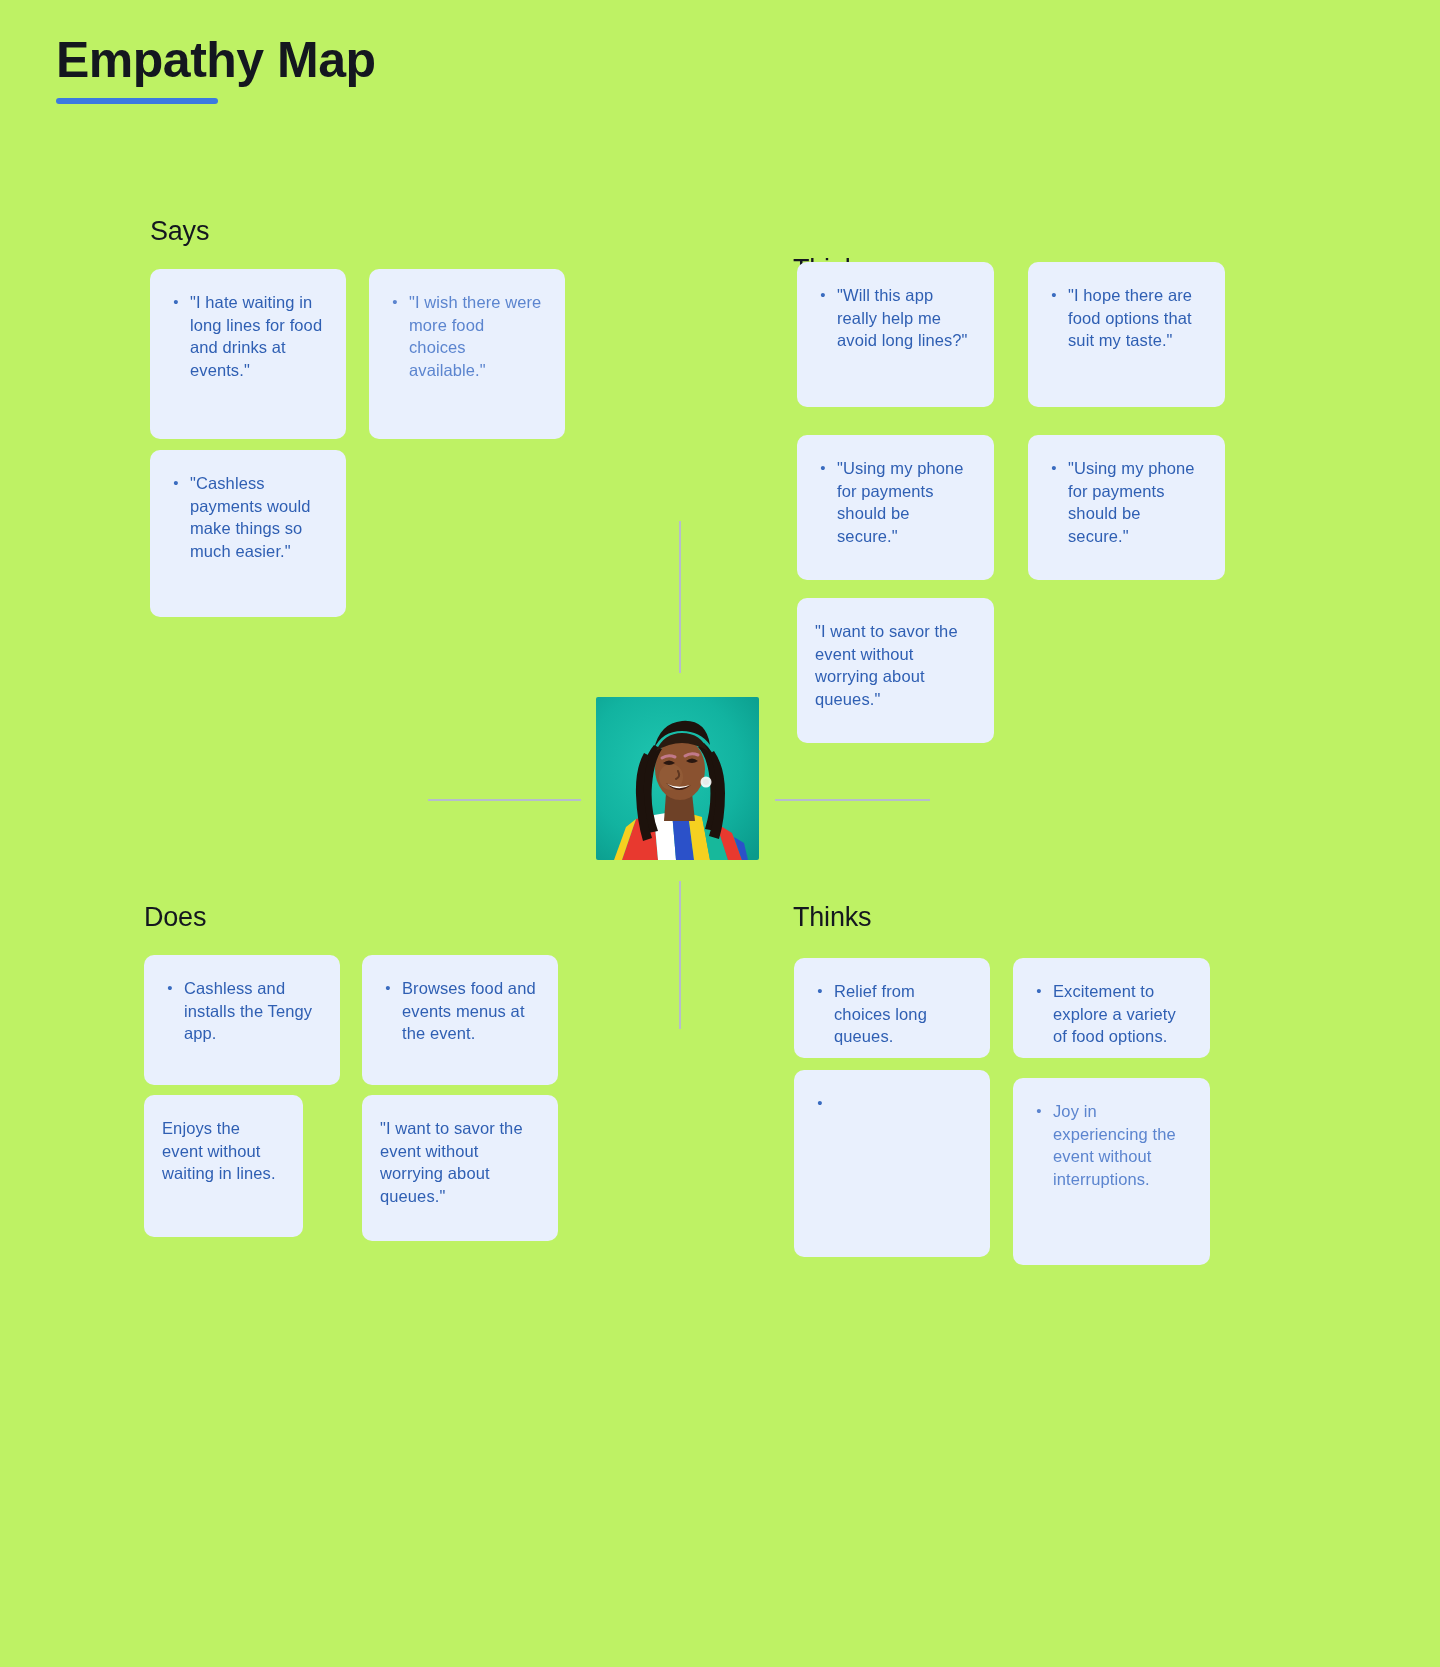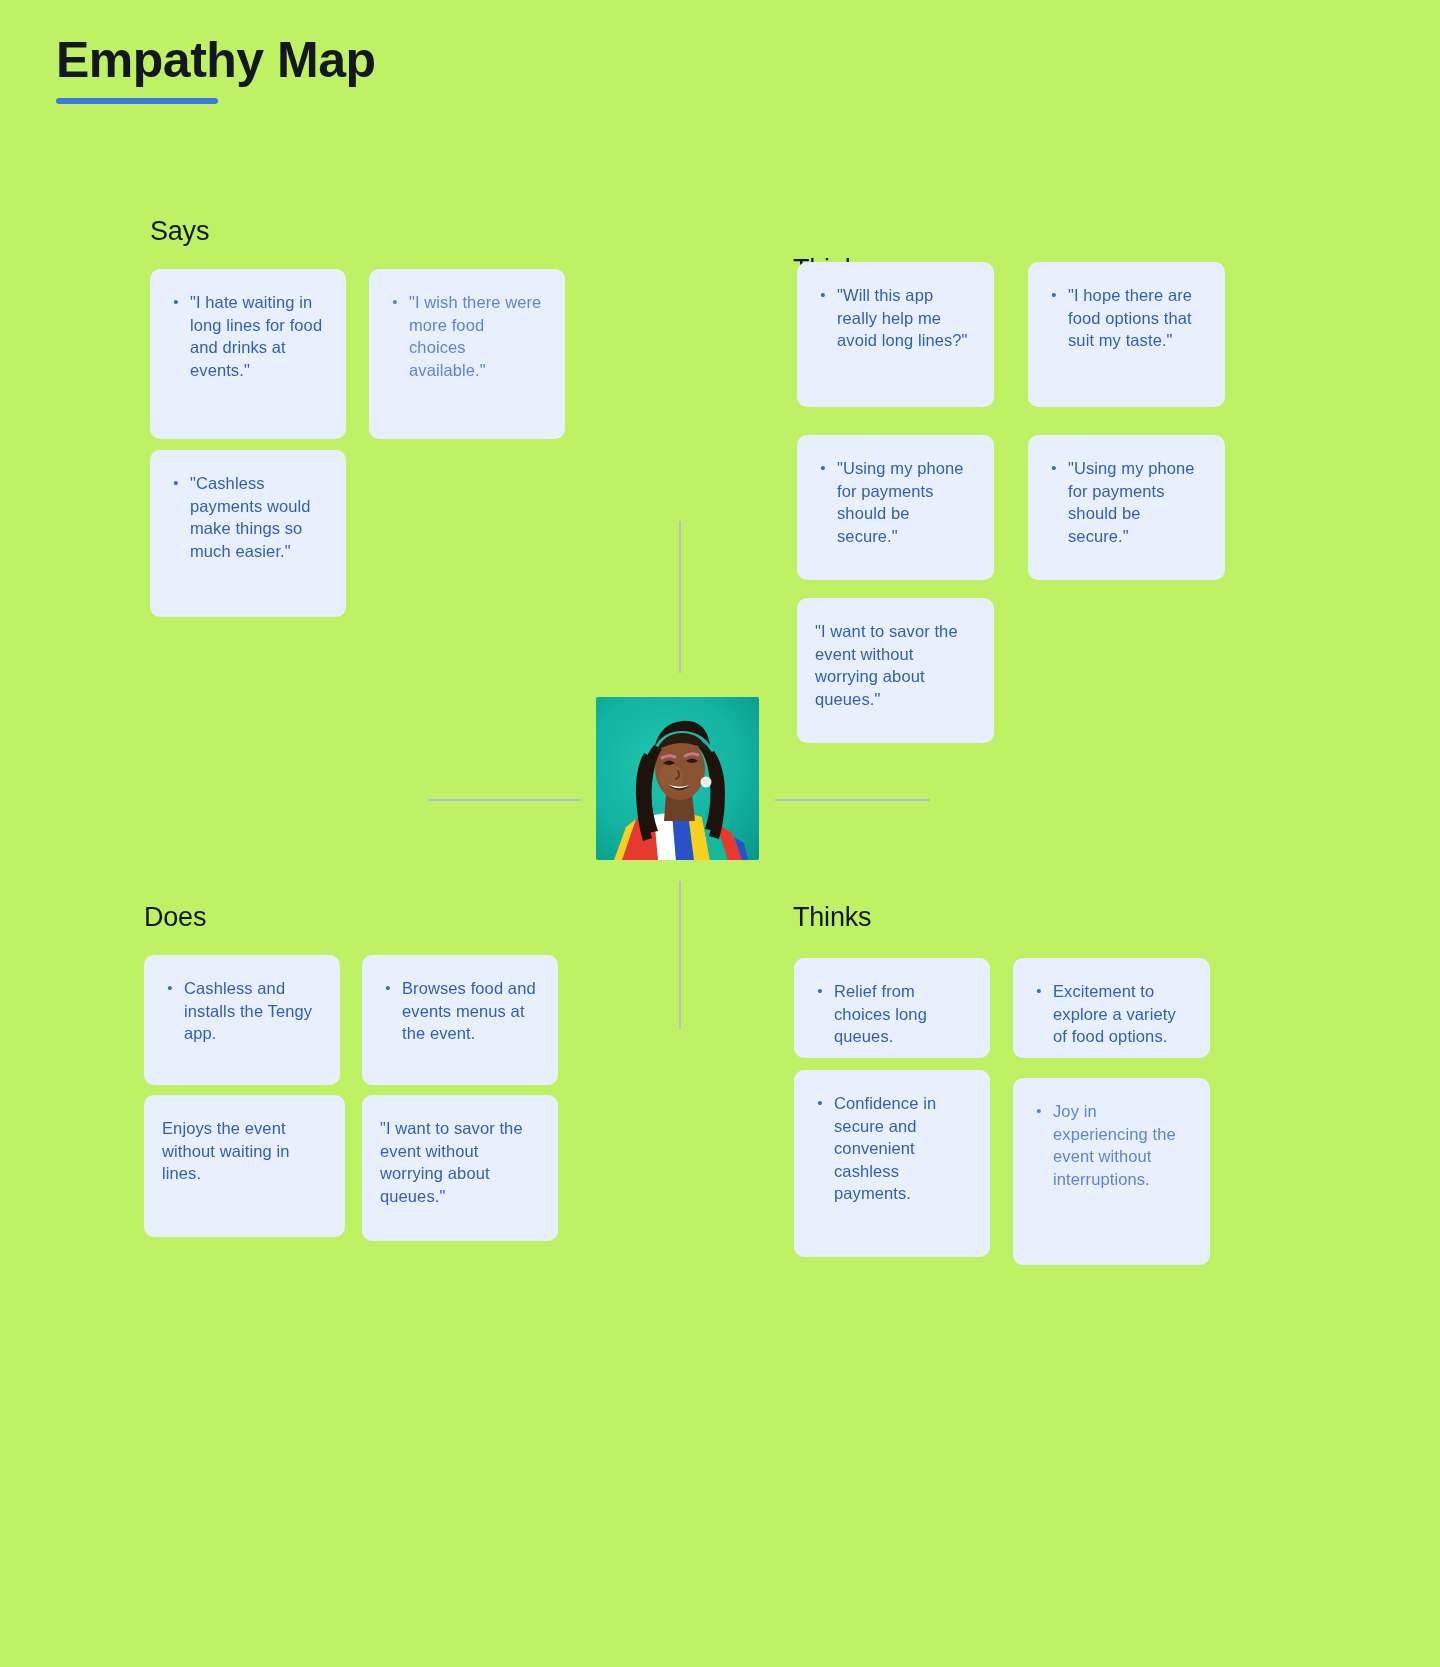--- a/index.html
+++ b/index.html
@@ -80,21 +80,21 @@
   
   #thinks-c0 { left: 797px;  top: 262px; width: 197px; height: 145px; }
   #thinks-c1 { left: 1028px; top: 262px; width: 197px; height: 145px; }
   #thinks-c2 { left: 797px;  top: 435px; width: 197px; height: 145px; }
   #thinks-c3 { left: 1028px; top: 435px; width: 197px; height: 145px; }
   #thinks-c4 { left: 797px;  top: 598px; width: 197px; height: 145px; padding-left: 18px; }
 
   
   #does-c0 { left: 144px; top: 955px;  width: 196px; height: 130px; }
   #does-c1 { left: 362px; top: 955px;  width: 196px; height: 130px; }
-  #does-c2 { left: 144px; top: 1095px; width: 201px; height: 142px; padding-left: 18px; }
+  #does-c2 { left: 144px; top: 1095px; width: 159px; height: 142px; padding-left: 18px; }
   #does-c3 { left: 362px; top: 1095px; width: 196px; height: 146px; padding-left: 18px; }
 
   
   #feels-c0 { left: 794px;  top: 958px;  width: 196px; height: 100px; }
   #feels-c1 { left: 1013px; top: 958px;  width: 197px; height: 100px; }
   #feels-c2 { left: 794px;  top: 1070px; width: 196px; height: 187px; }
   #feels-c3 { left: 1013px; top: 1078px; width: 197px; height: 187px; }
 
   
   .persona {
@@ -210,21 +210,20 @@
   </div>
   <div class="card" id="feels-c1">
     <div class="bullet-row">
       <span class="dot">•</span>
       <span class="txt">Excitement to explore a variety of food options.</span>
     </div>
   </div>
   <div class="card" id="feels-c2">
     <div class="bullet-row">
       <span class="dot">•</span>
-      <span class="txt">Confidence in secure and convenient cashless payments.</span>
     </div>
   </div>
   <div class="card muted" id="feels-c3">
     <div class="bullet-row">
       <span class="dot">•</span>
       <span class="txt">Joy in experiencing the event without interruptions.</span>
     </div>
   </div>
 
   <div class="conn" id="conn-top"></div>

